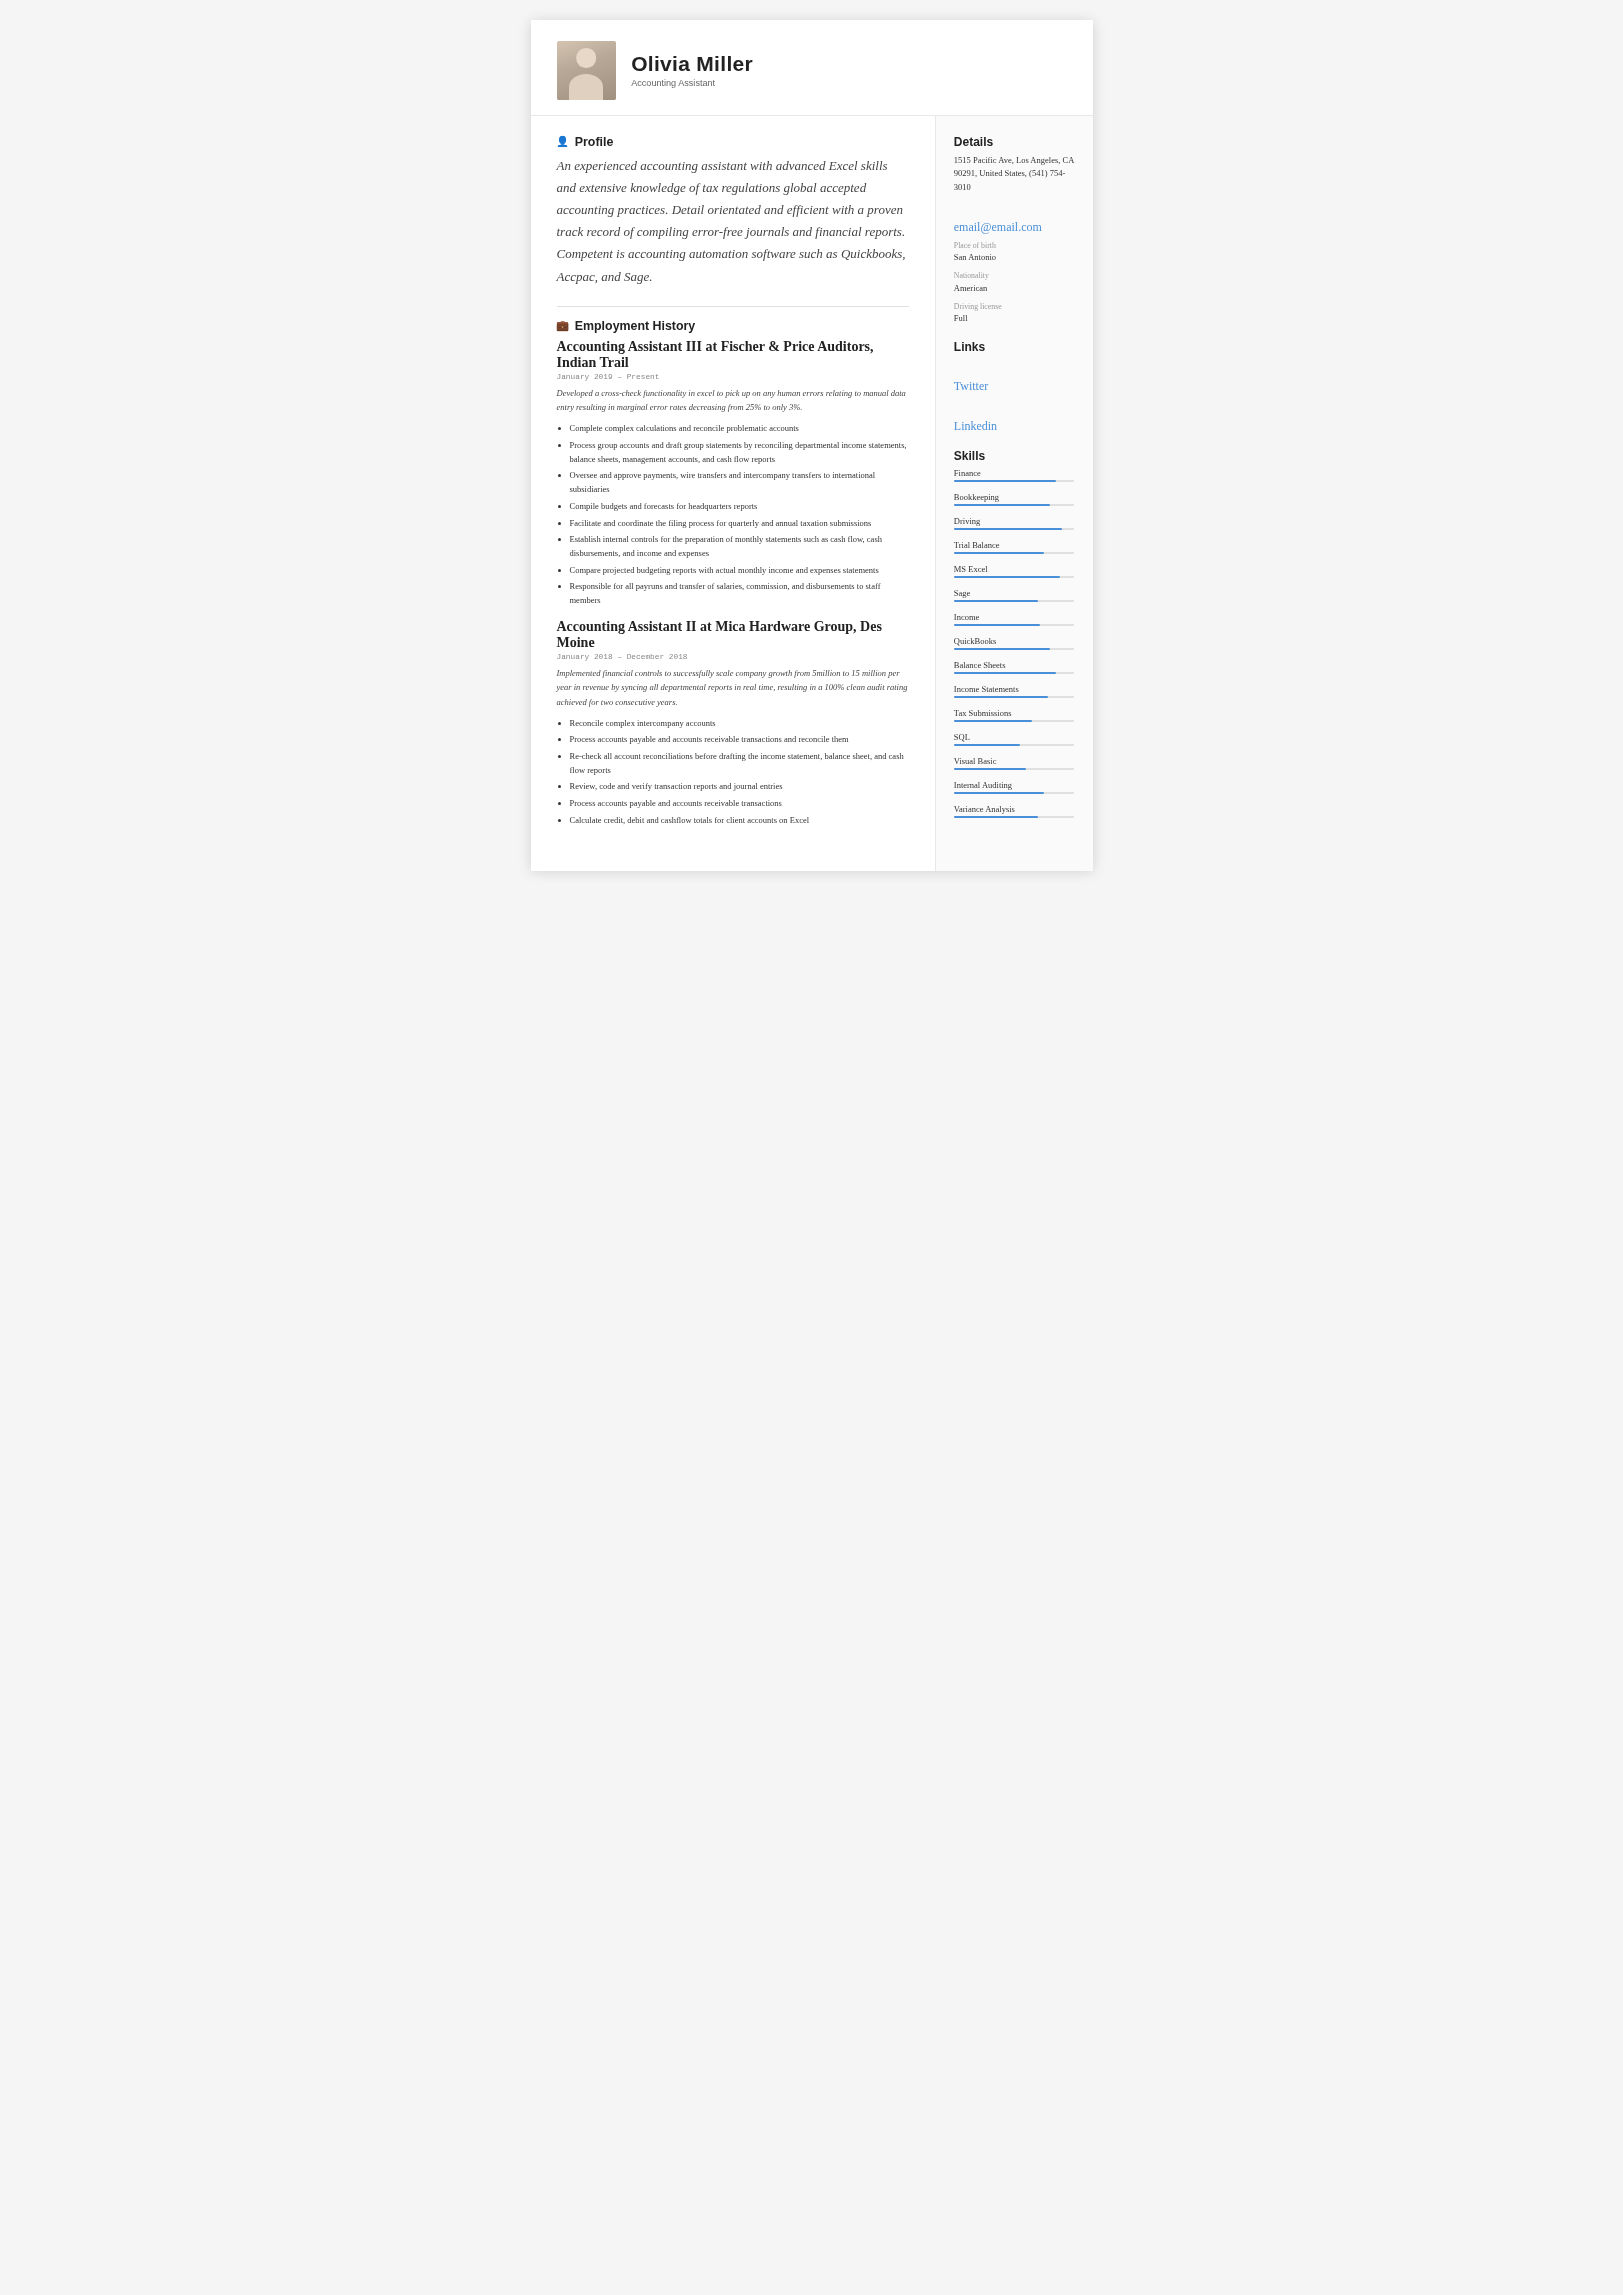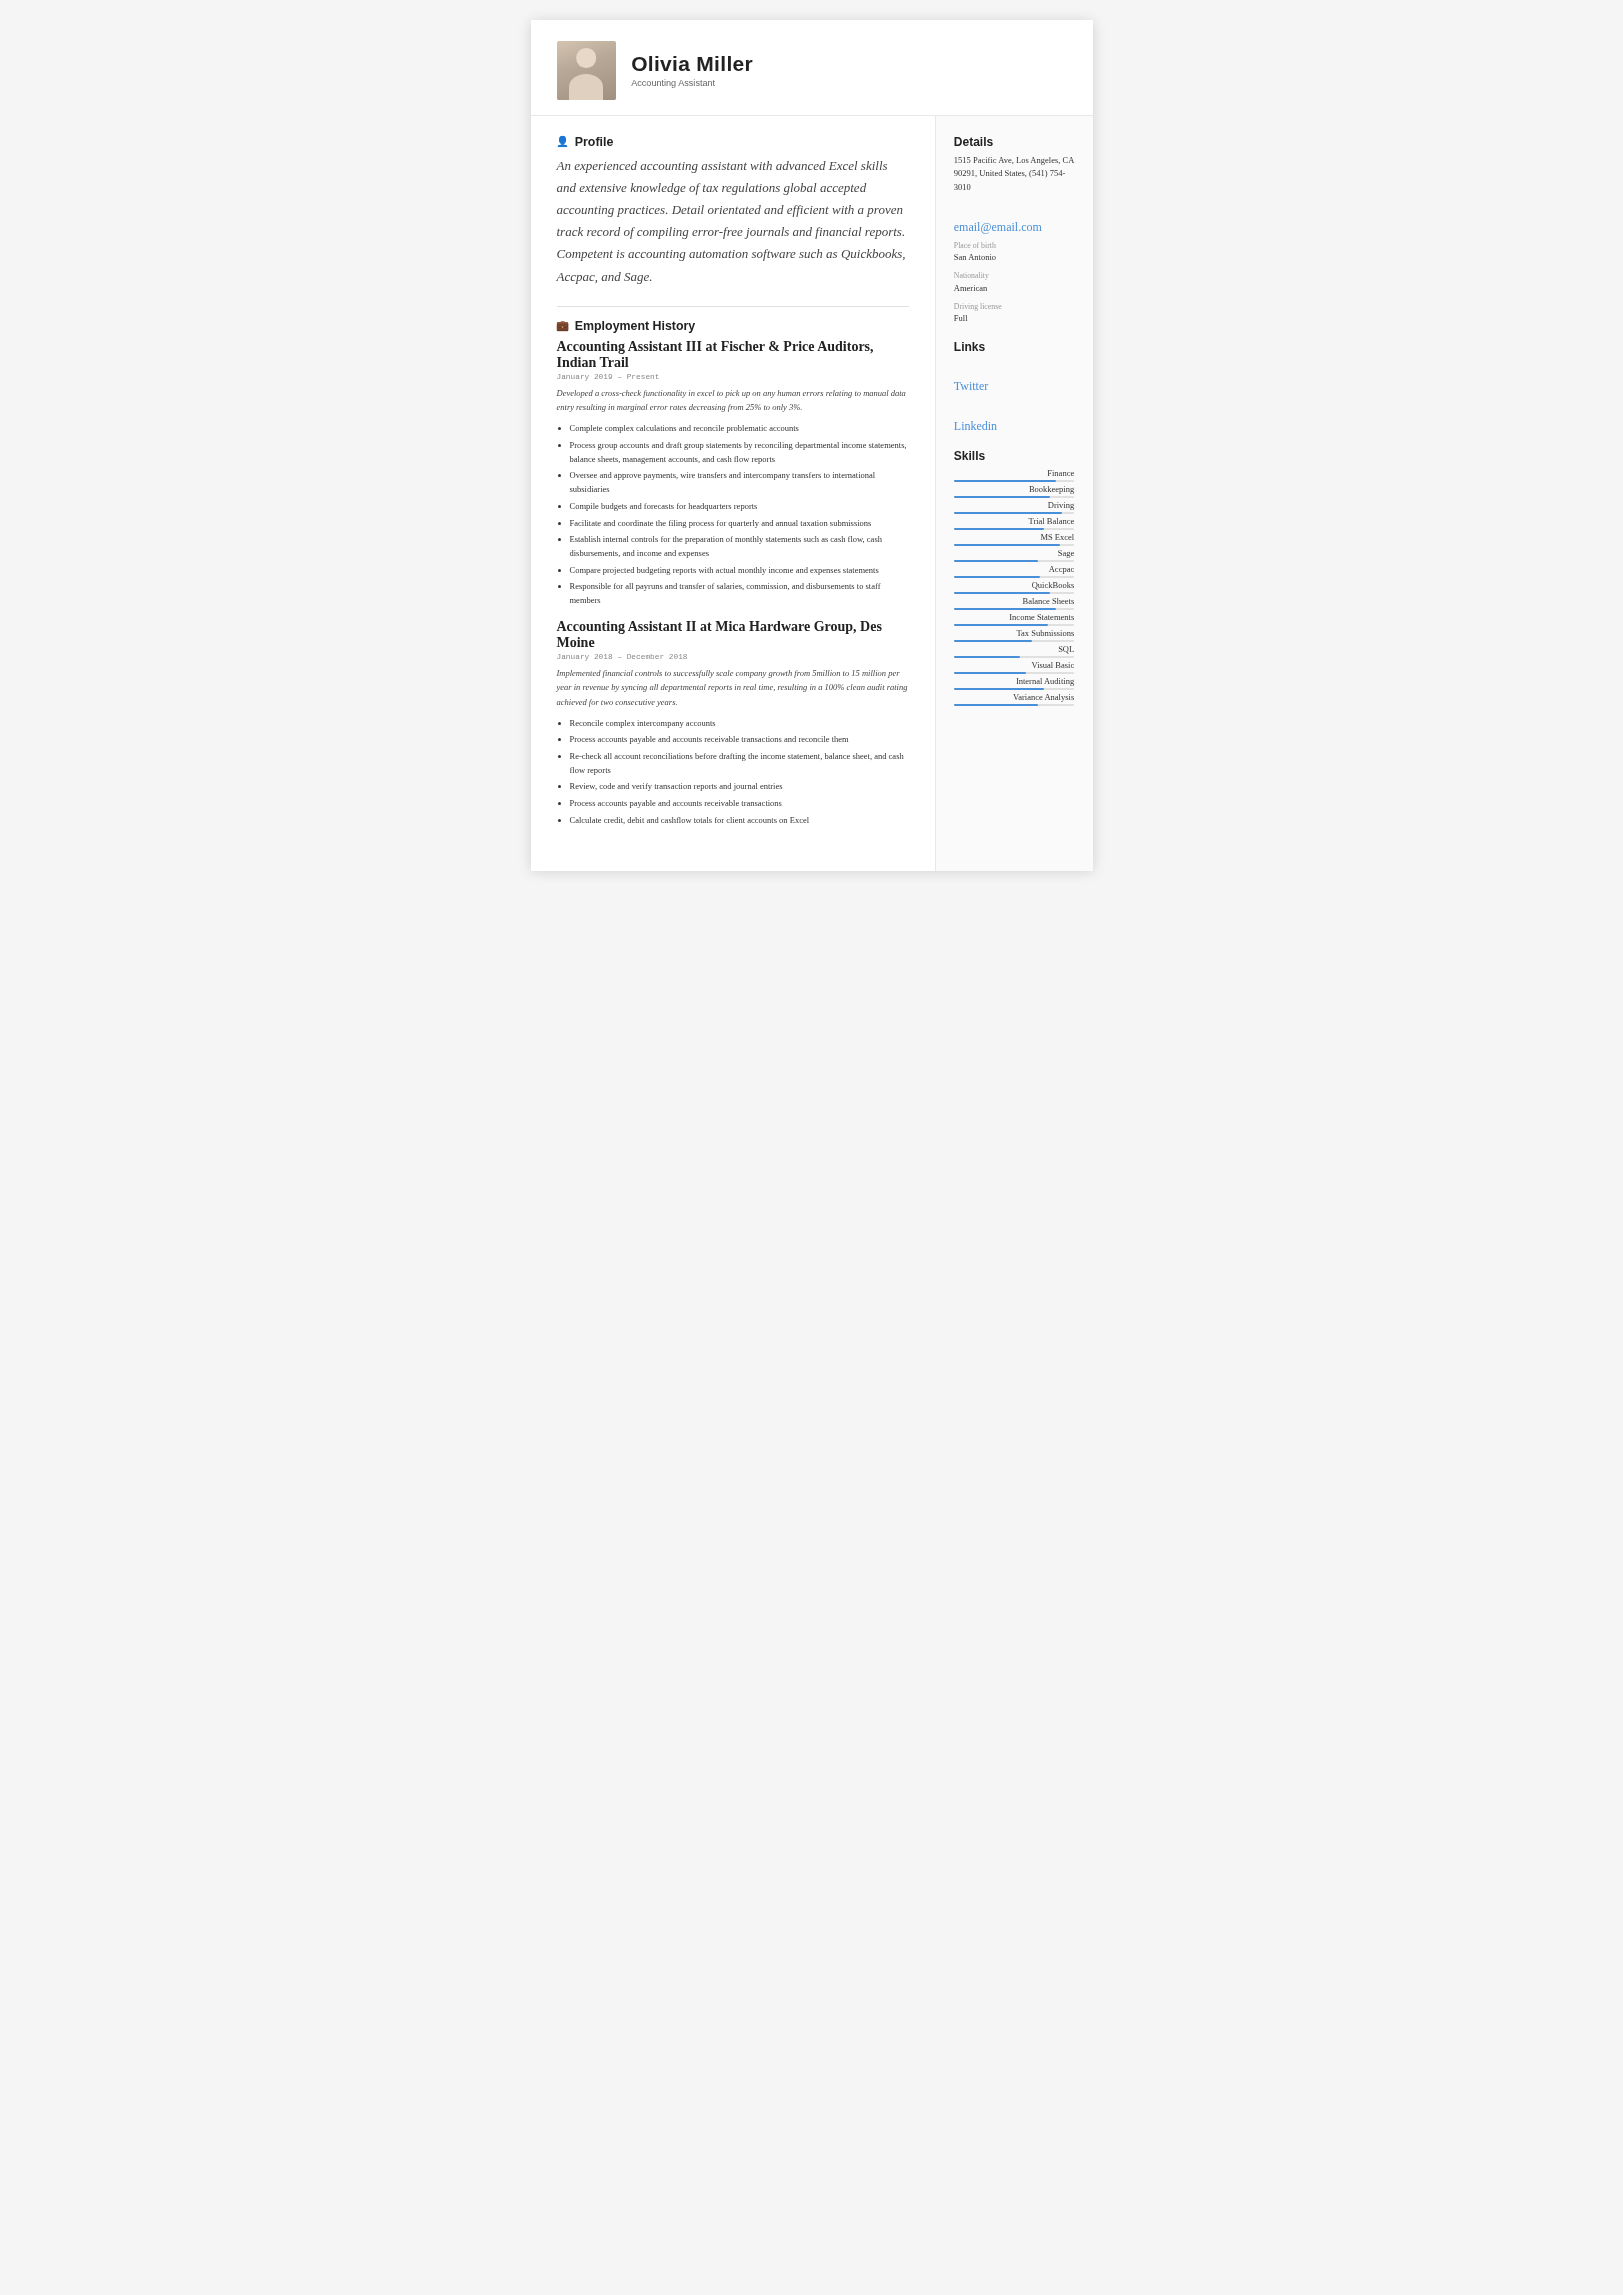--- a/index.html
+++ b/index.html
@@ -172,22 +172,21 @@
       font-size: 12px;
       color: #4a90d9;
       display: block;
       margin-bottom: 2px;
       cursor: pointer;
       text-decoration: none;
       margin-top: 25px;
     }
     
     .skill-item {
-      margin-bottom: 2px;
-      text-align: right;
+      margin-bottom: 10px;
     }
     .skill-name {
       font-size: 8.5px;
       color: #333;
       margin-bottom: 2px;
     }
     .skill-bar-bg {
       height: 2px;
       background: #e0e0e0;
       border-radius: 1.3px;
@@ -325,21 +324,21 @@
         <div class="skill-bar-fill" style="width:88%"></div>
       </div>
     </div>
             <div class="skill-item">
       <div class="skill-name">Sage</div>
       <div class="skill-bar-bg">
         <div class="skill-bar-fill" style="width:70%"></div>
       </div>
     </div>
             <div class="skill-item">
-      <div class="skill-name">Accpac</div>
+      <div class="skill-name">Income</div>
       <div class="skill-bar-bg">
         <div class="skill-bar-fill" style="width:72%"></div>
       </div>
     </div>
             <div class="skill-item">
       <div class="skill-name">QuickBooks</div>
       <div class="skill-bar-bg">
         <div class="skill-bar-fill" style="width:80%"></div>
       </div>
     </div>

